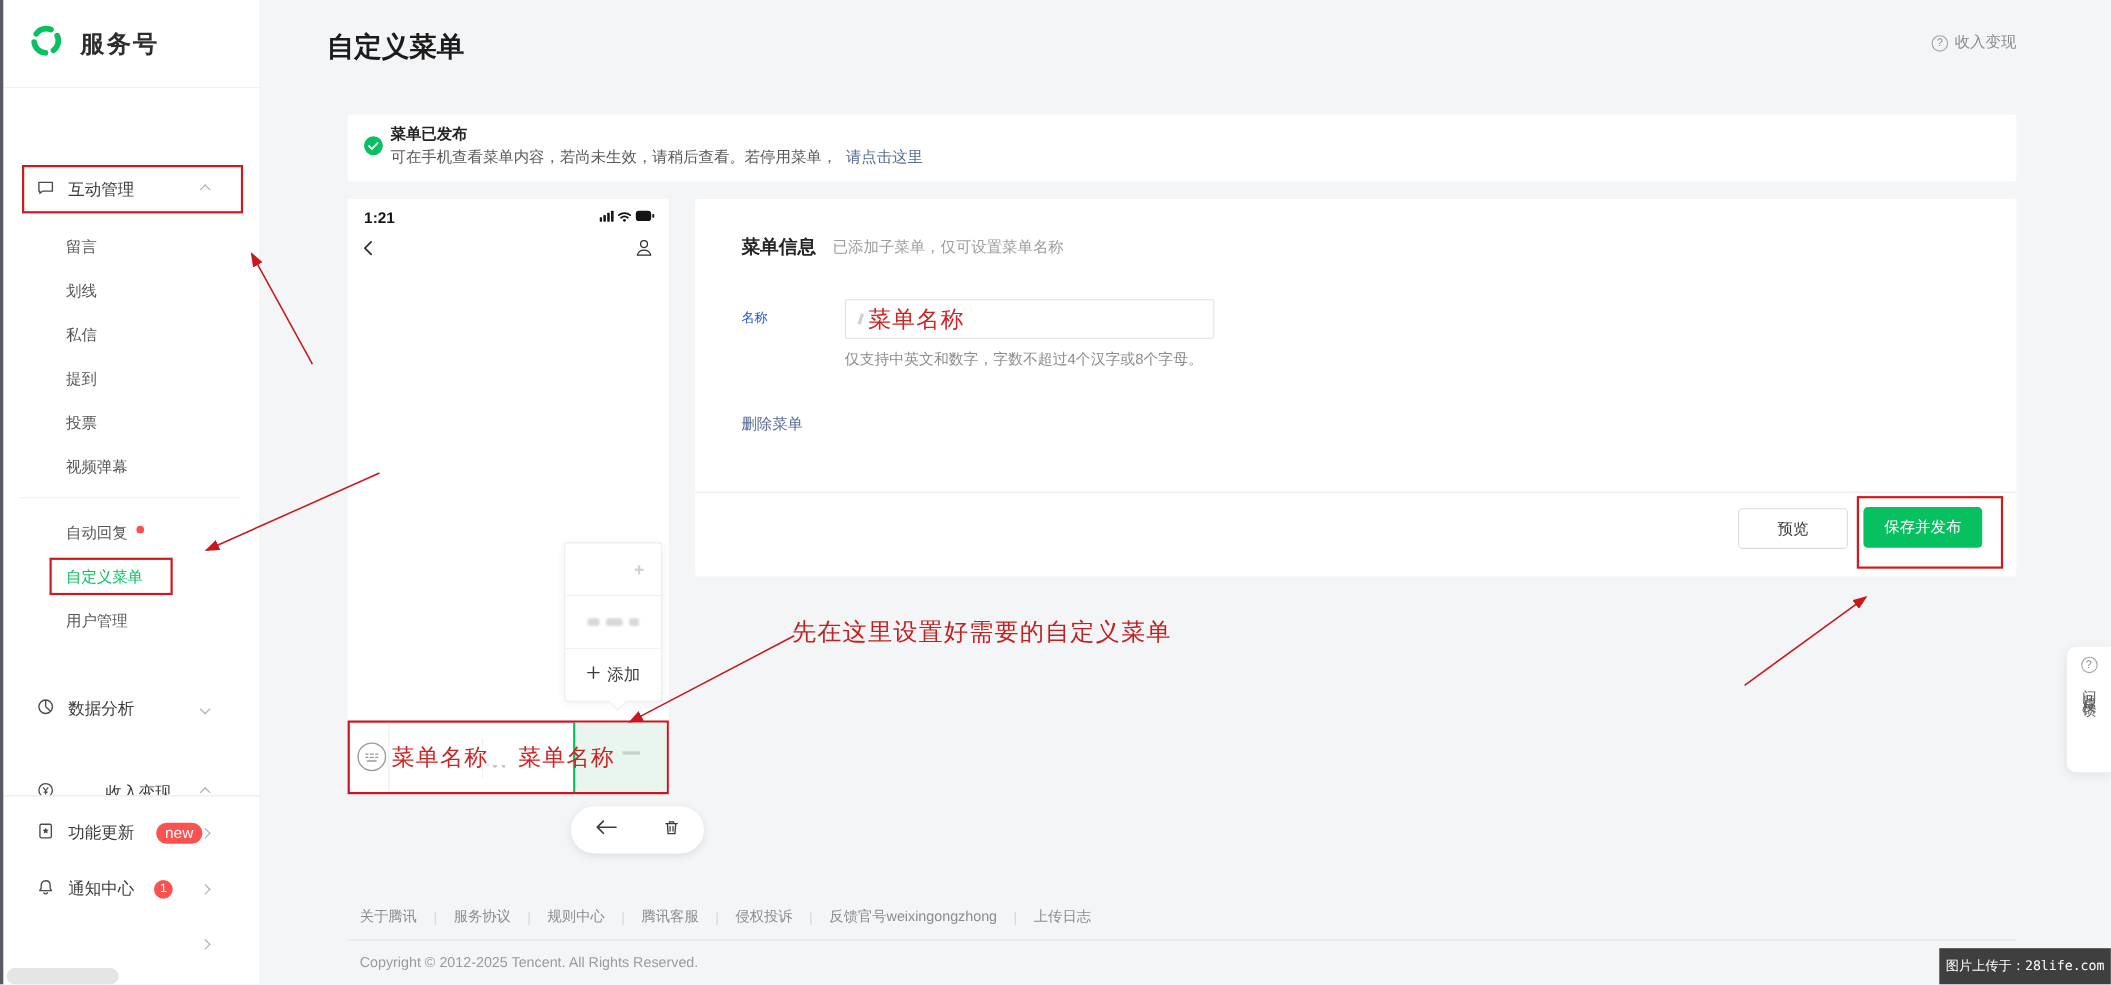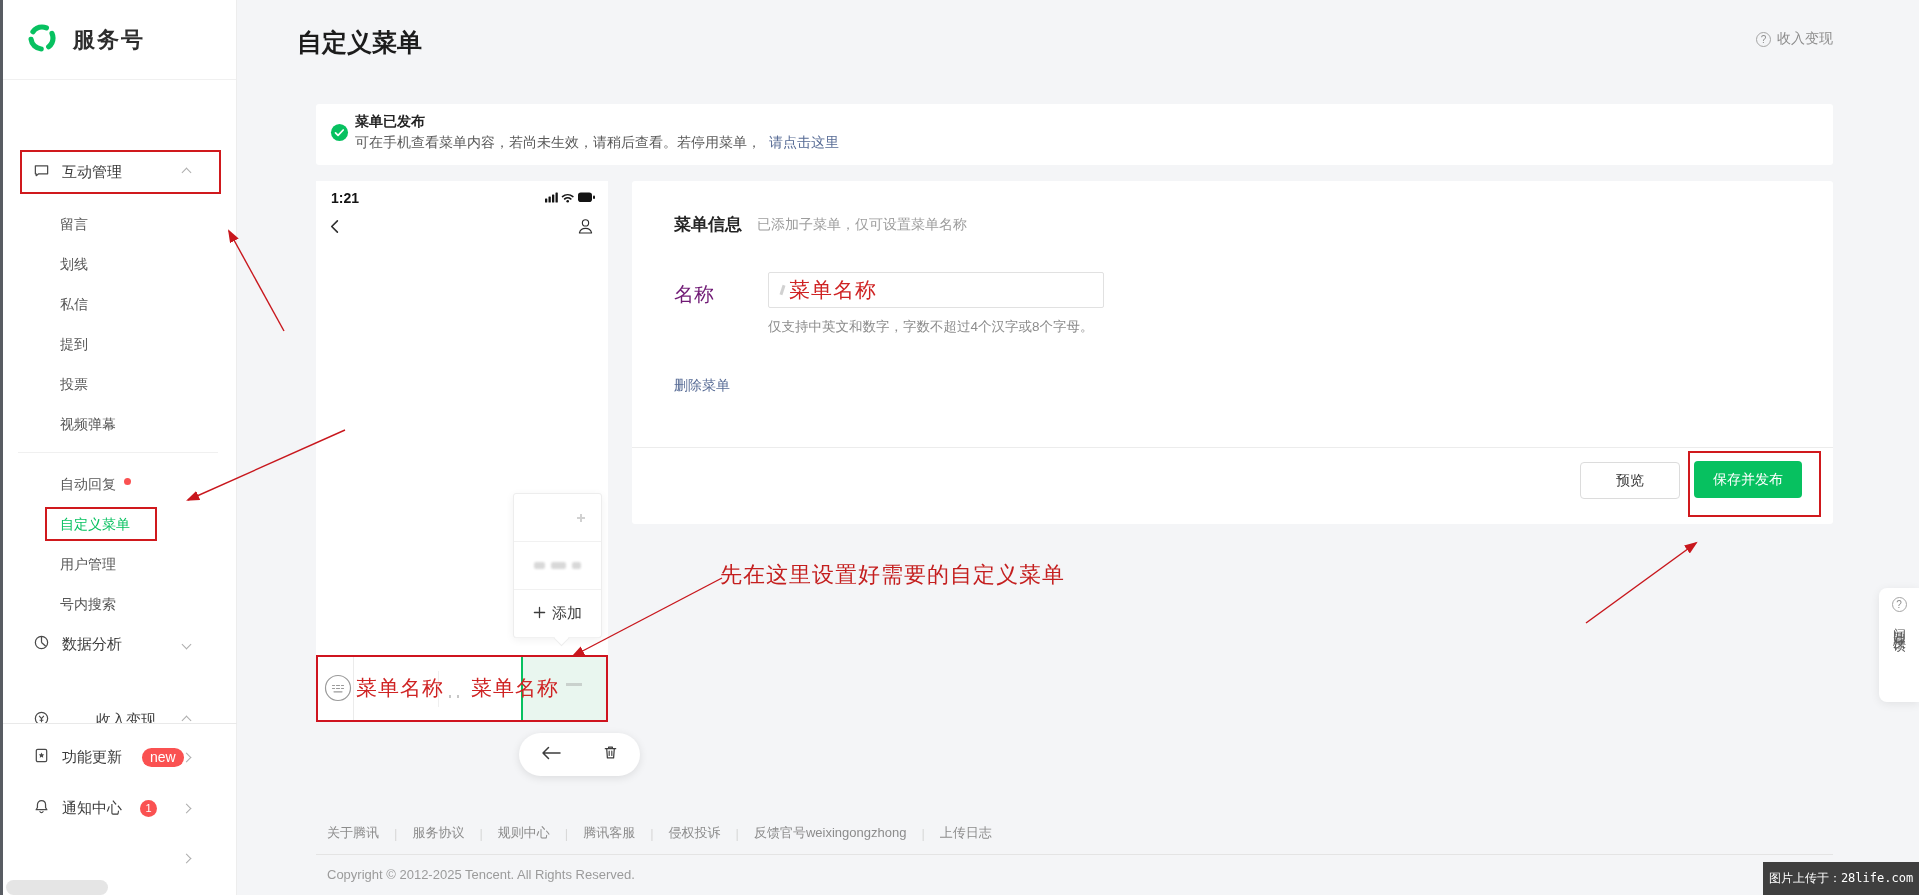--- a/index.html
+++ b/index.html
@@ -70,21 +70,21 @@
     background:radial-gradient(circle 1.5px at 3px 1.5px,#8f8f8f 99%,transparent),radial-gradient(circle 1.5px at 11px 1.5px,#8f8f8f 99%,transparent);}
   .mb-dots2{position:absolute;left:248px;top:26px;width:16px;height:3px;opacity:.4;z-index:2;
     background:linear-gradient(#9a9a9a,#9a9a9a);}
 
   .pill{position:absolute;left:519px;top:733px;width:121px;height:43px;background:#fff;border-radius:22px;box-shadow:0 2px 8px rgba(0,0,0,.10);display:flex;align-items:center;justify-content:space-between;padding:0 21px;z-index:4;}
 
   
   .card{position:absolute;left:632px;top:181px;width:1201px;height:343px;background:#fff;border-radius:3px;z-index:2;}
   .card-title{position:absolute;left:42px;top:32px;font-size:17px;font-weight:bold;color:#242424;}
   .card-subtitle{position:absolute;left:125px;top:35px;font-size:14px;color:#9d9d9d;}
-  .field-label{position:absolute;left:42px;top:100px;font-size:20px;color:#701a75;}
+  .field-label{position:absolute;left:42px;top:100px;font-size:12px;color:#1d4ed8;}
   .input{position:absolute;left:136px;top:91px;width:336px;height:36px;border:1px solid #e1e1e1;border-radius:2px;background:#fff;display:flex;align-items:center;padding-left:12px;cursor:text;}
   .input-tick{width:3px;height:10px;background:#bdbdbd;transform:rotate(18deg);margin-right:5px;opacity:.7;}
   .input-red{font-family:"Liberation Serif","DejaVu Serif",serif;font-size:21px;color:#cf2323;letter-spacing:1px;}
   .helper{position:absolute;left:136px;top:137px;font-size:13.5px;color:#8c8c8c;}
   .delete-link{position:absolute;left:42px;top:196px;font-size:14px;color:#576b95;cursor:pointer;}
   .card-divider{position:absolute;left:0;top:266px;width:100%;border-top:1px solid #ececec;}
   .btn{position:absolute;height:37px;border-radius:4px;font-size:14px;display:flex;align-items:center;justify-content:center;cursor:pointer;}
   .btn-preview{left:948px;top:281px;width:100px;background:#fff;border:1px solid #dcdcdc;color:#353535;}
   .btn-save{left:1062px;top:280px;width:108px;background:#07c160;color:#fff;border:none;}
 
@@ -156,23 +156,20 @@
 
     <div class="nav-sub" style="top:465px;">
       <span>自动回复</span>
       <span class="red-dot"></span>
     </div>
     <div class="nav-sub active" style="top:505px;">
         <span>自定义菜单</span>
       </div>
     <div class="nav-sub" style="top:545px;">
         <span>用户管理</span>
-      </div>
-    <div class="nav-sub" style="top:585px;">
-        <span>号内搜索</span>
       </div>
 
     <div class="nav-group" style="top:624px;">
       <span><svg viewBox="0 0 18 18" width="17" height="17">
             <circle cx="9" cy="9" r="6.5" fill="none" stroke="#4a4a4a" stroke-width="1.3"></circle>
             <path d="M9 9V2.5M9 9l4.5 4" stroke="#4a4a4a" stroke-width="1.3" fill="none"></path>
           </svg></span>
       <span>数据分析</span>
       <span class="chev down"></span>
     </div>

